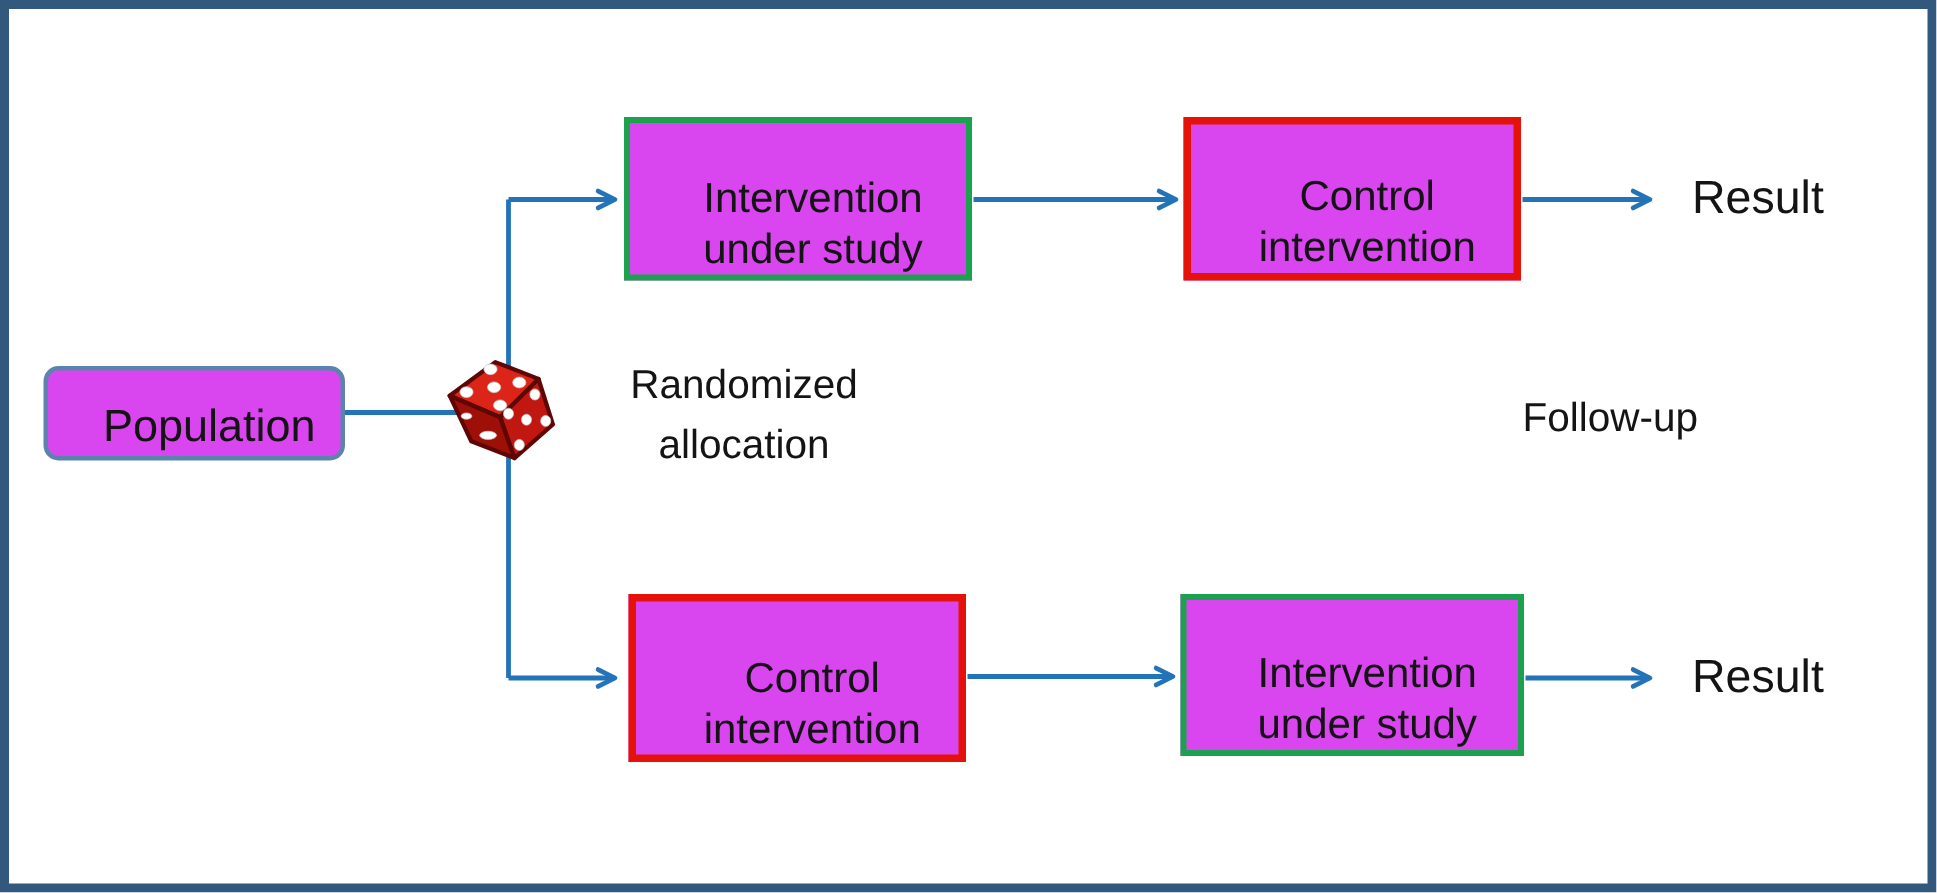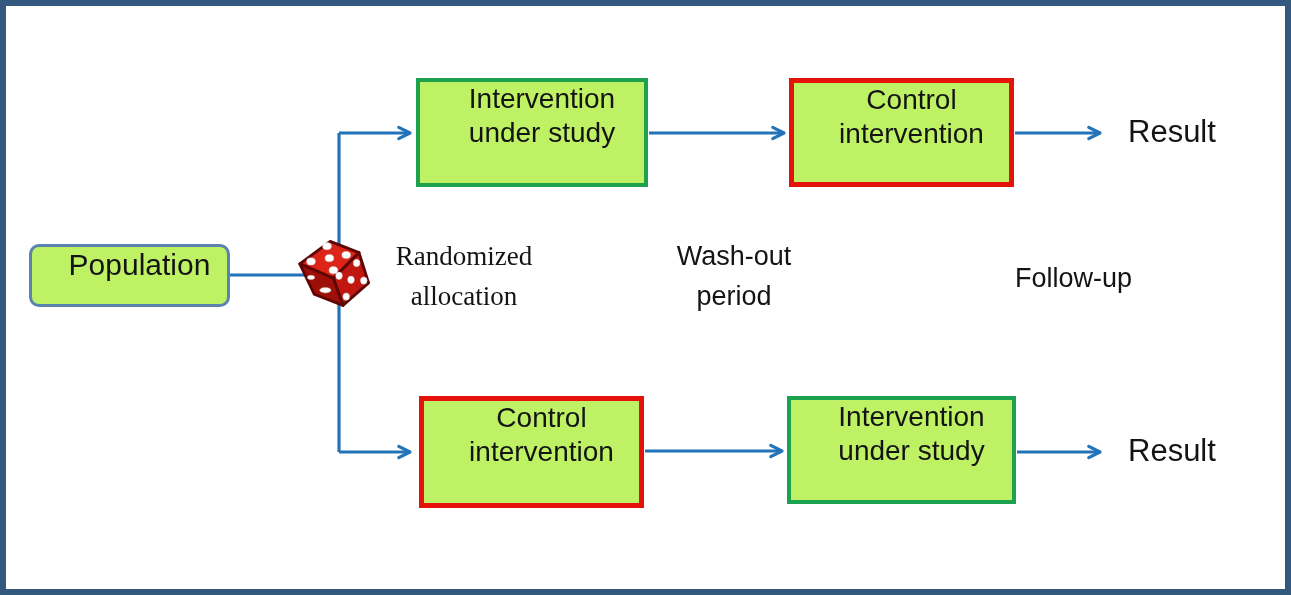--- a/index.html
+++ b/index.html
@@ -10,23 +10,23 @@
     background:#ffffff;
     border:6px solid #33587D;
     font-family:"Liberation Sans", sans-serif;
     color:#141414;
     overflow:hidden;
   }
   .connectors{position:absolute;left:0;top:0;width:1291px;height:595px;pointer-events:none;}
   .node{
     position:absolute;
     box-sizing:border-box;
-    display:flex;align-items:flex-start;justify-content:center;
+    display:flex;align-items:flex-end;justify-content:center;
     text-align:center;
-    background:#bef264;
+    background:#d946ef;
     line-height:1.22;
     padding-left:20px;
   }
   .population{
     left:23px;top:238px;width:201px;height:63px;
     border:3px solid #5C83AE;border-radius:10px;
     font-size:30px;
   }
   .box-text{font-size:28px;}
   .green-top {left:410px;top:72px;width:232px;height:109px;border:4px solid #1CA24E;}
@@ -36,21 +36,21 @@
   .padwrap{padding:0 6px;}
   .result{
     position:absolute;font-size:31px;white-space:nowrap;margin-left:12px;
   }
   .result-top{left:1110px;top:108px;}
   .result-bot{left:1110px;top:427px;}
   .stage-label{
     position:absolute;text-align:center;
     font-size:27px;line-height:40px;
   }
-  .lbl-allocation{left:348px;top:230px;width:220px;font-family:Liberation Serif, serif;}
+  .lbl-allocation{left:380px;top:230px;width:220px;}
   .lbl-washout{left:648px;top:230px;width:160px;}
   .lbl-followup{left:985px;top:252px;width:165px;white-space:nowrap;}
 </style>
 </head>
 <body>
 
 <div class="canvas">
 
   <svg class="connectors" viewBox="0 0 1291 595" xmlns="http://www.w3.org/2000/svg">
     <defs>
@@ -111,16 +111,15 @@
     <span class="padwrap">Control intervention</span>
   </div>
 
   <div class="node green-bot box-text">
     <span class="padwrap">Intervention under study</span>
   </div>
 
   <div class="result result-bot">Result</div>
 
   <div class="stage-label lbl-allocation">Randomized allocation</div>
-  <div class="stage-label lbl-washout">Wash-out period</div>
   <div class="stage-label lbl-followup">Follow-up</div>
 
 </div>
 
 </body></html>

